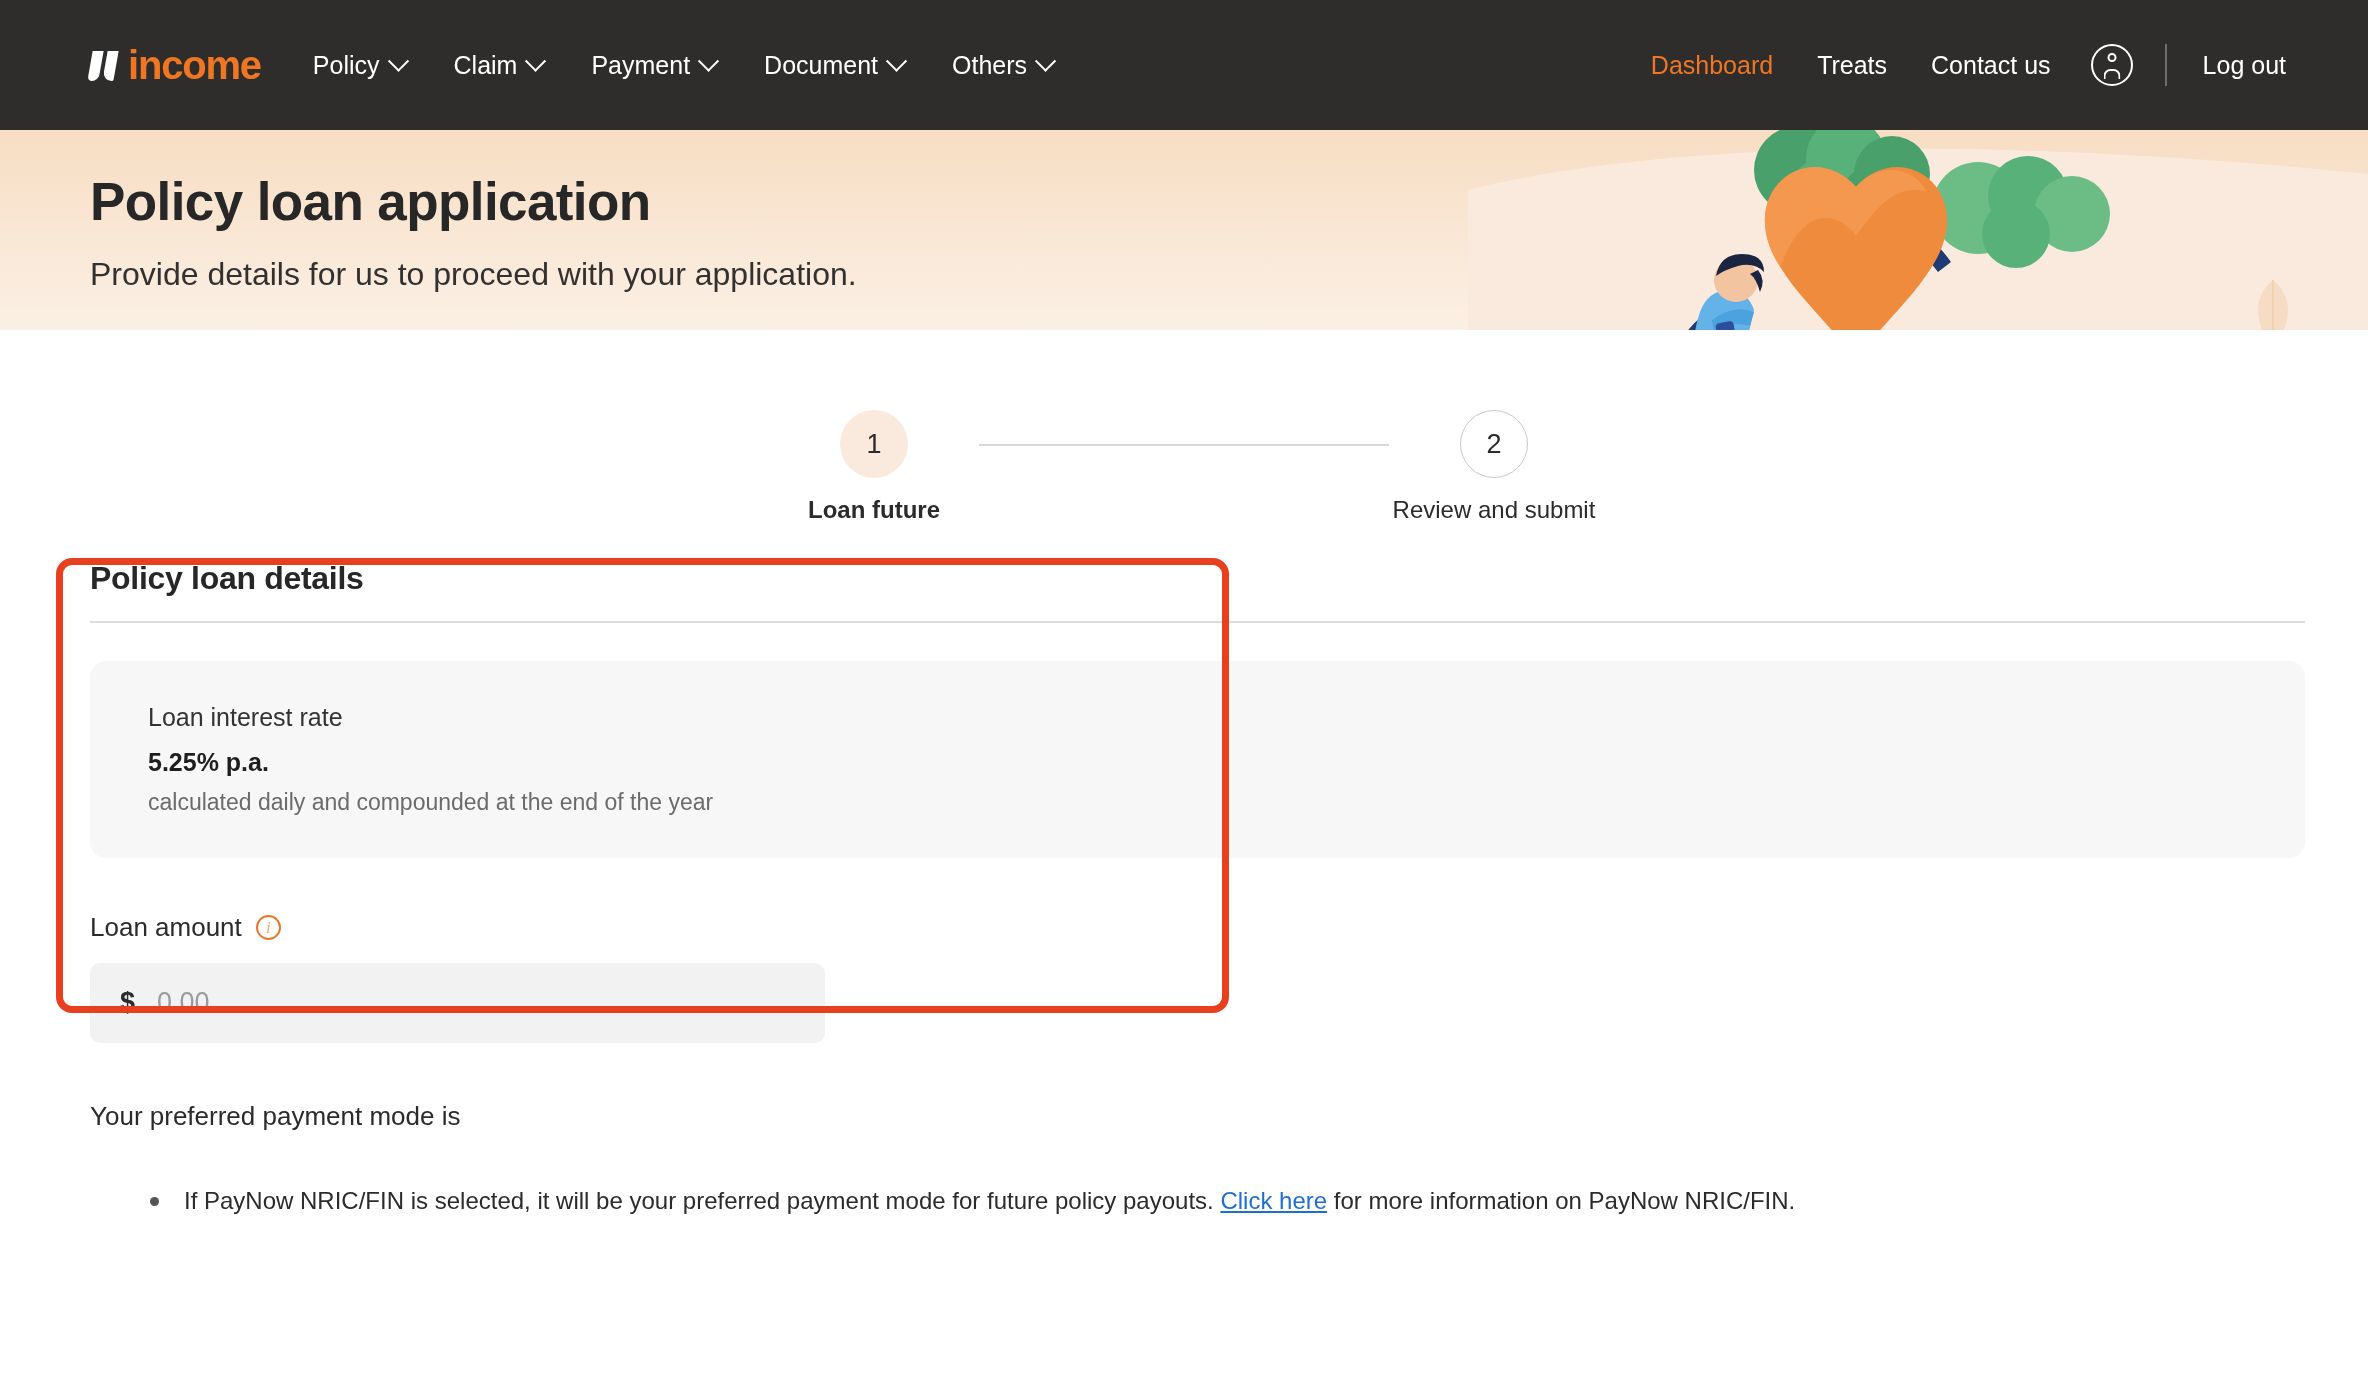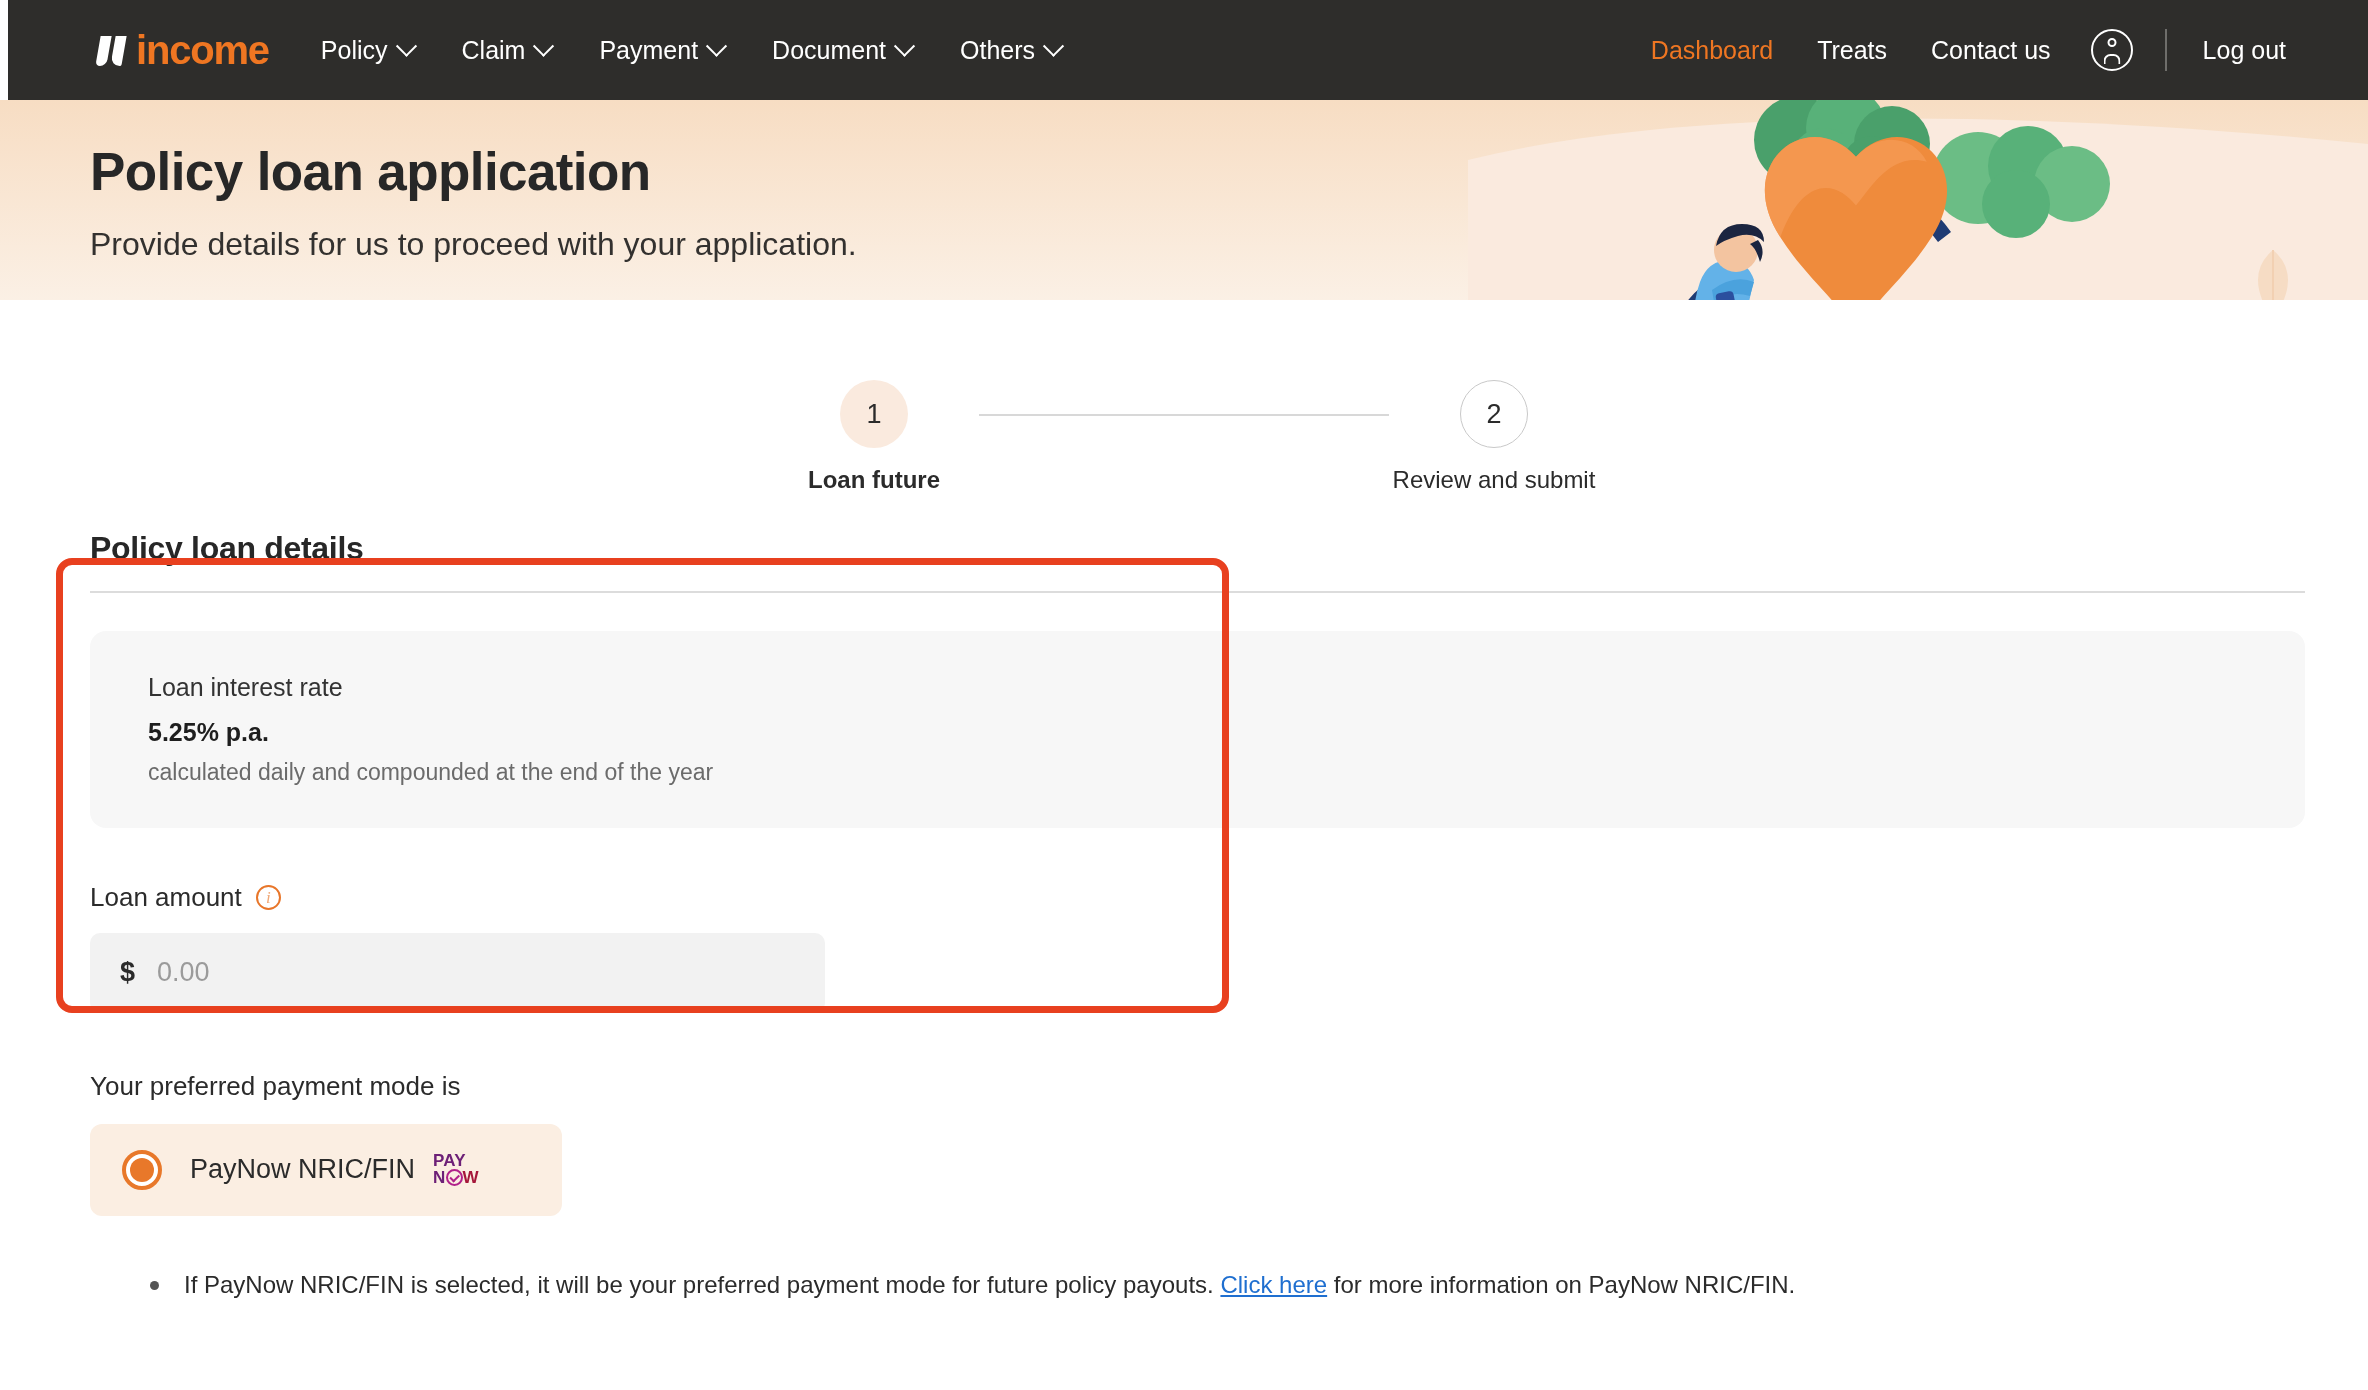--- a/index.html
+++ b/index.html
@@ -11,29 +11,28 @@
     width: 2368px;
     height: 1390px;
     font-family: "Liberation Sans", sans-serif;
     color: #2f2f2f;
     overflow: hidden;
     position: relative;
   }
 
   
   .navbar {
-    height: 100px;
+    height: 130px;
     background: #2e2d2b;
     display: flex;
     align-items: center;
     padding: 0 60px 0 90px;
     box-sizing: border-box;
     position: relative;
     z-index: 30;
-    margin-left: 8px;
   }
   .brand {
     display: flex;
     align-items: center;
     margin-right: 28px;
     user-select: none;
   }
   .brand-mark {
     display: inline-block;
     position: relative;
@@ -576,34 +575,20 @@
     </div>
     <div class="amount-input">
       <span class="amount-currency">$</span>
       <span class="amount-placeholder">0.00</span>
     </div>
   </div>
 </div>
 
 <div class="pay-section">
   <div class="pay-heading">Your preferred payment mode is</div>
-  <div class="pay-option">
-    <span class="radio">
-      <span class="radio-dot"></span>
-    </span>
-    <span class="pay-label">PayNow NRIC/FIN</span>
-    <span class="paynow-logo">
-      <div class="pn-row1">PAY</div>
-      <div class="pn-row2">
-        <span class="pn-n">N</span>
-        <span class="pn-check"></span>
-        <span class="pn-w">W</span>
-      </div>
-    </span>
-  </div>
 </div>
 
 <ul class="notes">
   <li>
     <span>If PayNow NRIC/FIN is selected, it will be your preferred payment mode for future policy payouts. </span><a class="note-link">Click here</a><span> for more information on PayNow NRIC/FIN.</span>
   </li>
 
 </ul>
 
 <div class="annotation"></div>

